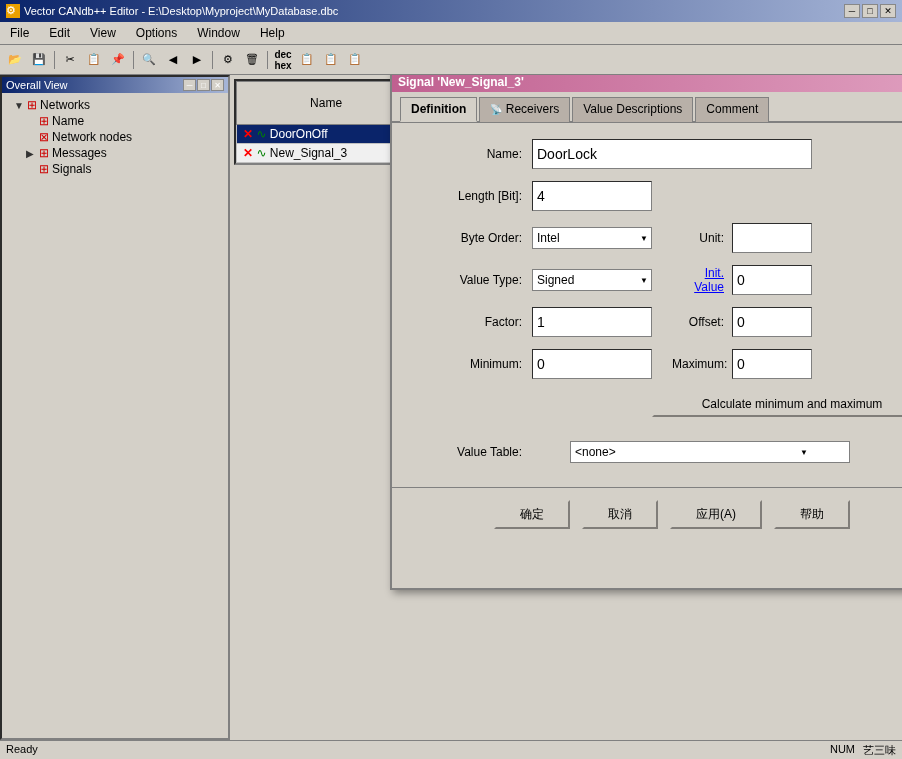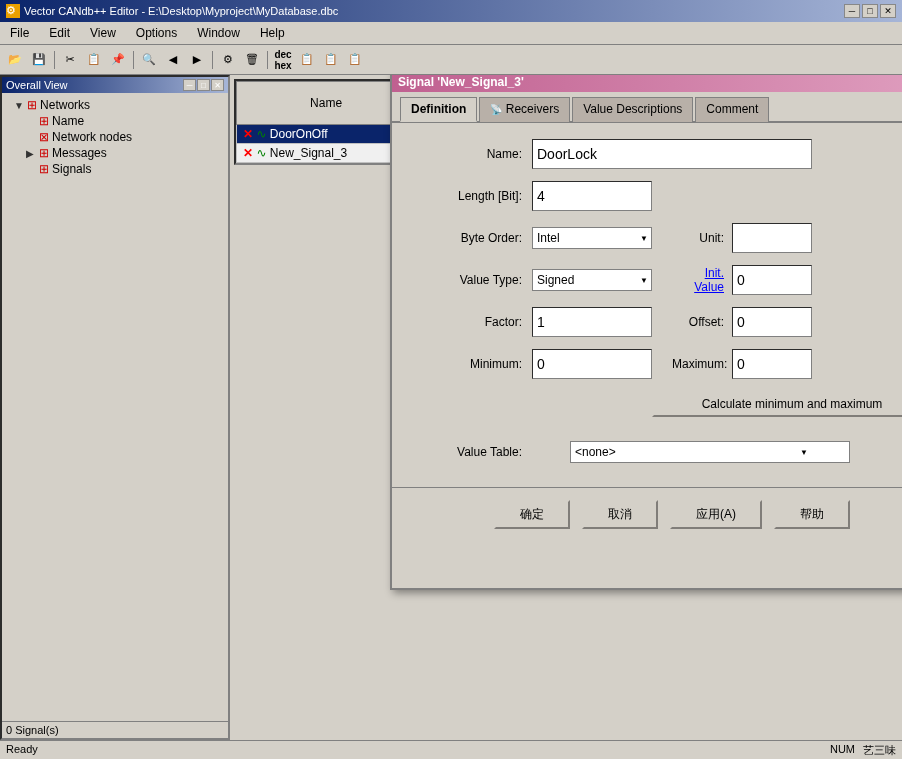--- a/index.html
+++ b/index.html
@@ -360,23 +360,20 @@
       <div class="tree-item tree-indent-2">
         <span class="expand-icon">▶</span>
         <span style="color:#c00;">⊞</span>
         <span>Messages</span>
       </div>
       <div class="tree-item tree-indent-2">
         <span class="expand-icon"> </span>
         <span style="color:#c00;">⊞</span>
         <span>Signals</span>
       </div>
-    </div>
-    <div style="padding: 2px 4px; font-size:11px; border-top:1px solid #808080;">
-      <span>0 Signal(s)</span>
     </div>
   </div>
 
   <div class="content-area">
 
     <div class="signal-table-container">
       <table class="signal-table">
         <thead>
           <tr>
             <th>Name</th>

